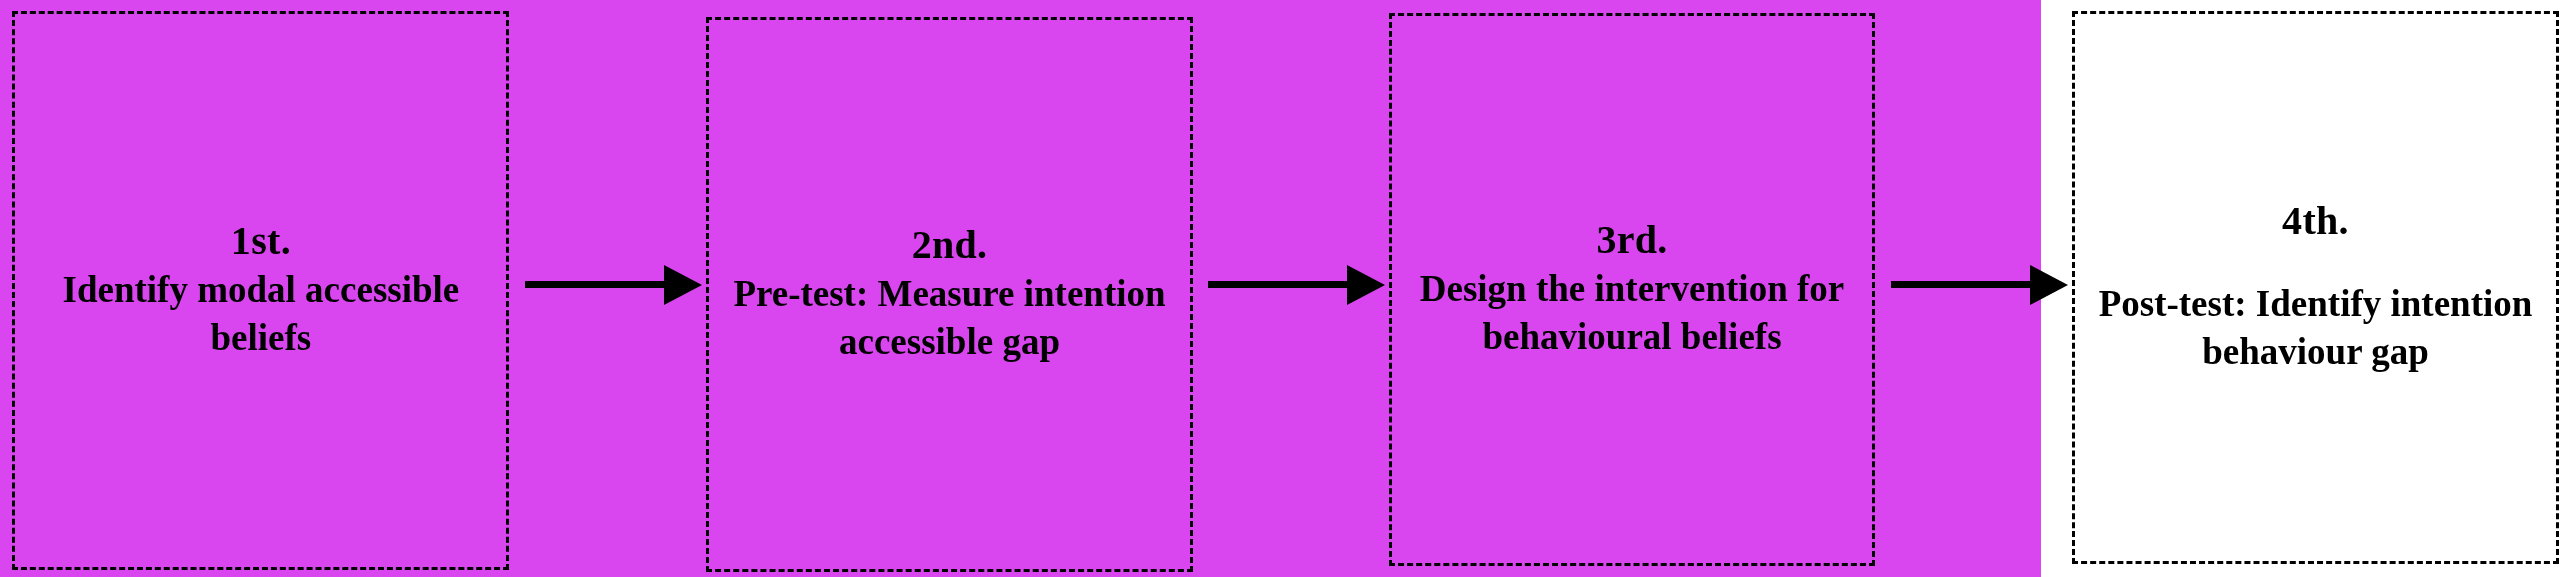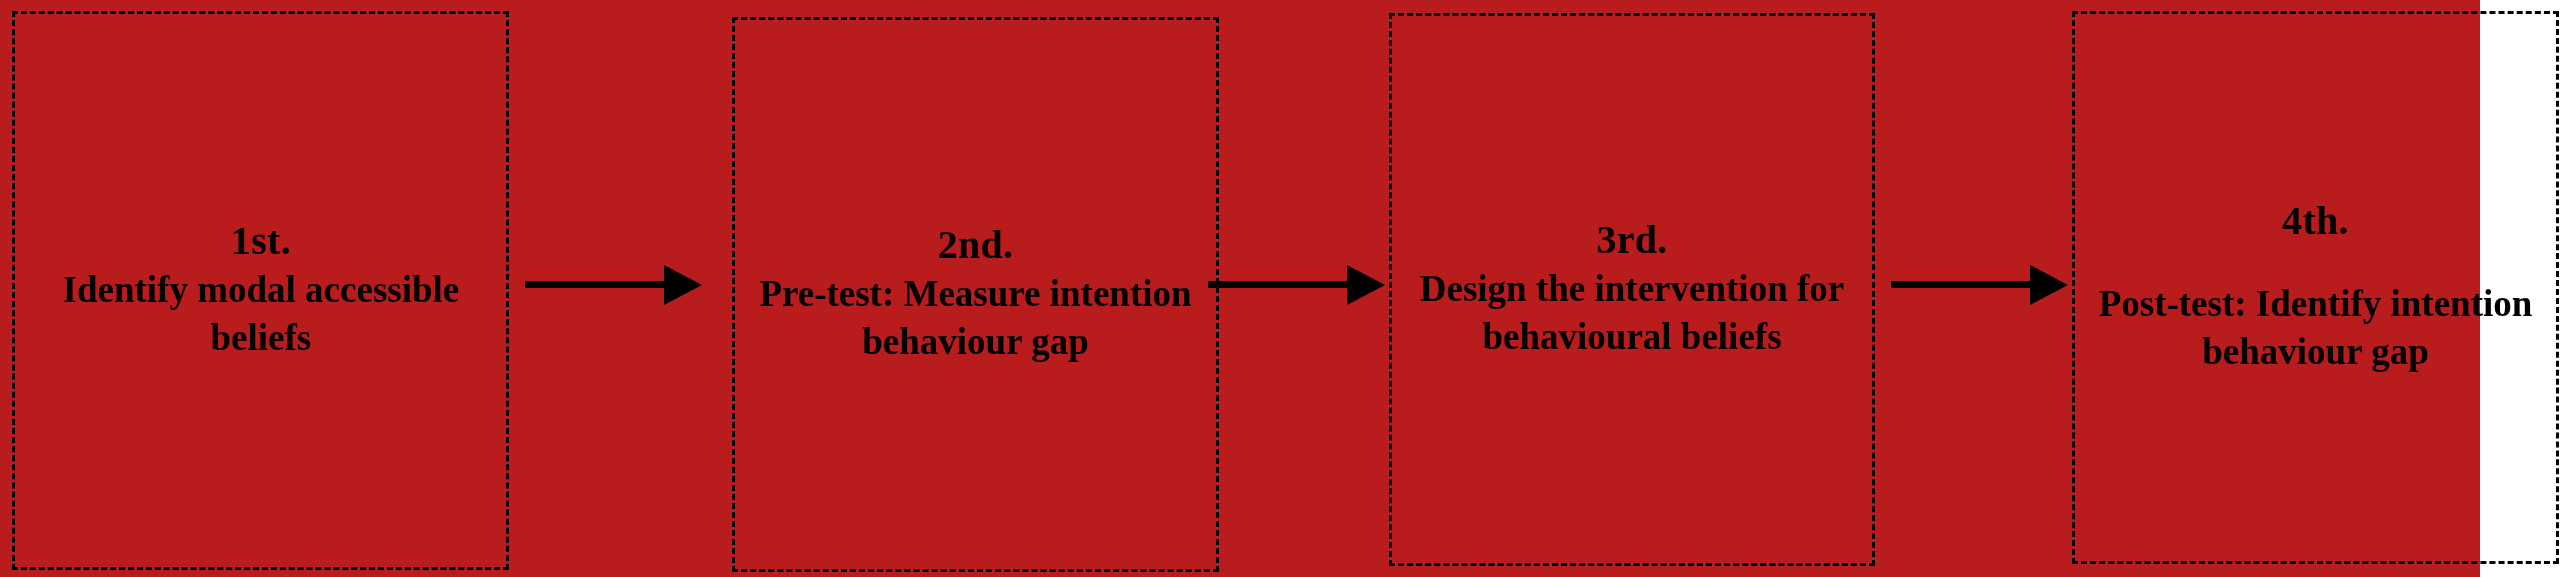--- a/index.html
+++ b/index.html
@@ -10,23 +10,23 @@
   body {
     width: 2576px;
     height: 577px;
     overflow: hidden;
     font-family: "Liberation Serif", "DejaVu Serif", serif;
     color: #000000;
   }
 
   #flow-diagram {
     position: relative;
-    width: 2480px;
+    width: 2041px;
     height: 577px;
-    background: #b91c1c;
+    background: #d946ef;
   }
 
   
   .step-box {
     position: absolute;
     box-sizing: border-box;
     border: 3.4px dashed #000000;
     background: transparent;
     display: flex;
     flex-direction: column;
@@ -46,21 +46,21 @@
   }
 
   .step-body {
     font-weight: bold;
     font-size: 37px;
     line-height: 1.30;
   }
 
   
   #step-box-1 { left: 12.4px;   top: 11px; width: 497px; height: 559px; }
-  #step-box-2 { left: 732px; top: 17px; width: 487px; height: 555px; }
+  #step-box-2 { left: 706px; top: 17px; width: 487px; height: 555px; }
   #step-box-3 { left: 1389px; top: 13px; width: 486px; height: 553px; align-items: center; }
   #step-box-4 { left: 2072px; top: 11px; width: 487px; height: 553px; gap: 34px; }
 
   
   .connector-arrow {
     position: absolute;
     height: 41px;
     display: flex;
     align-items: center;
   }
@@ -93,21 +93,21 @@
     <div class="step-body">Identify modal accessible beliefs</div>
   </div>
 
   <div class="connector-arrow" id="connector-arrow-1">
     <div class="arrow-shaft"></div>
     <div class="arrow-head"></div>
   </div>
 
   <div class="step-box" id="step-box-2">
     <div class="step-ordinal">2nd.</div>
-    <div class="step-body">Pre-test: Measure intention behaviour gap</div>
+    <div class="step-body">Pre-test: Measure intention accessible gap</div>
   </div>
 
   <div class="connector-arrow" id="connector-arrow-2">
     <div class="arrow-shaft"></div>
     <div class="arrow-head"></div>
   </div>
 
   <div class="step-box" id="step-box-3">
     <div class="step-ordinal">3rd.</div>
     <div class="step-body">Design the intervention for behavioural beliefs</div>

